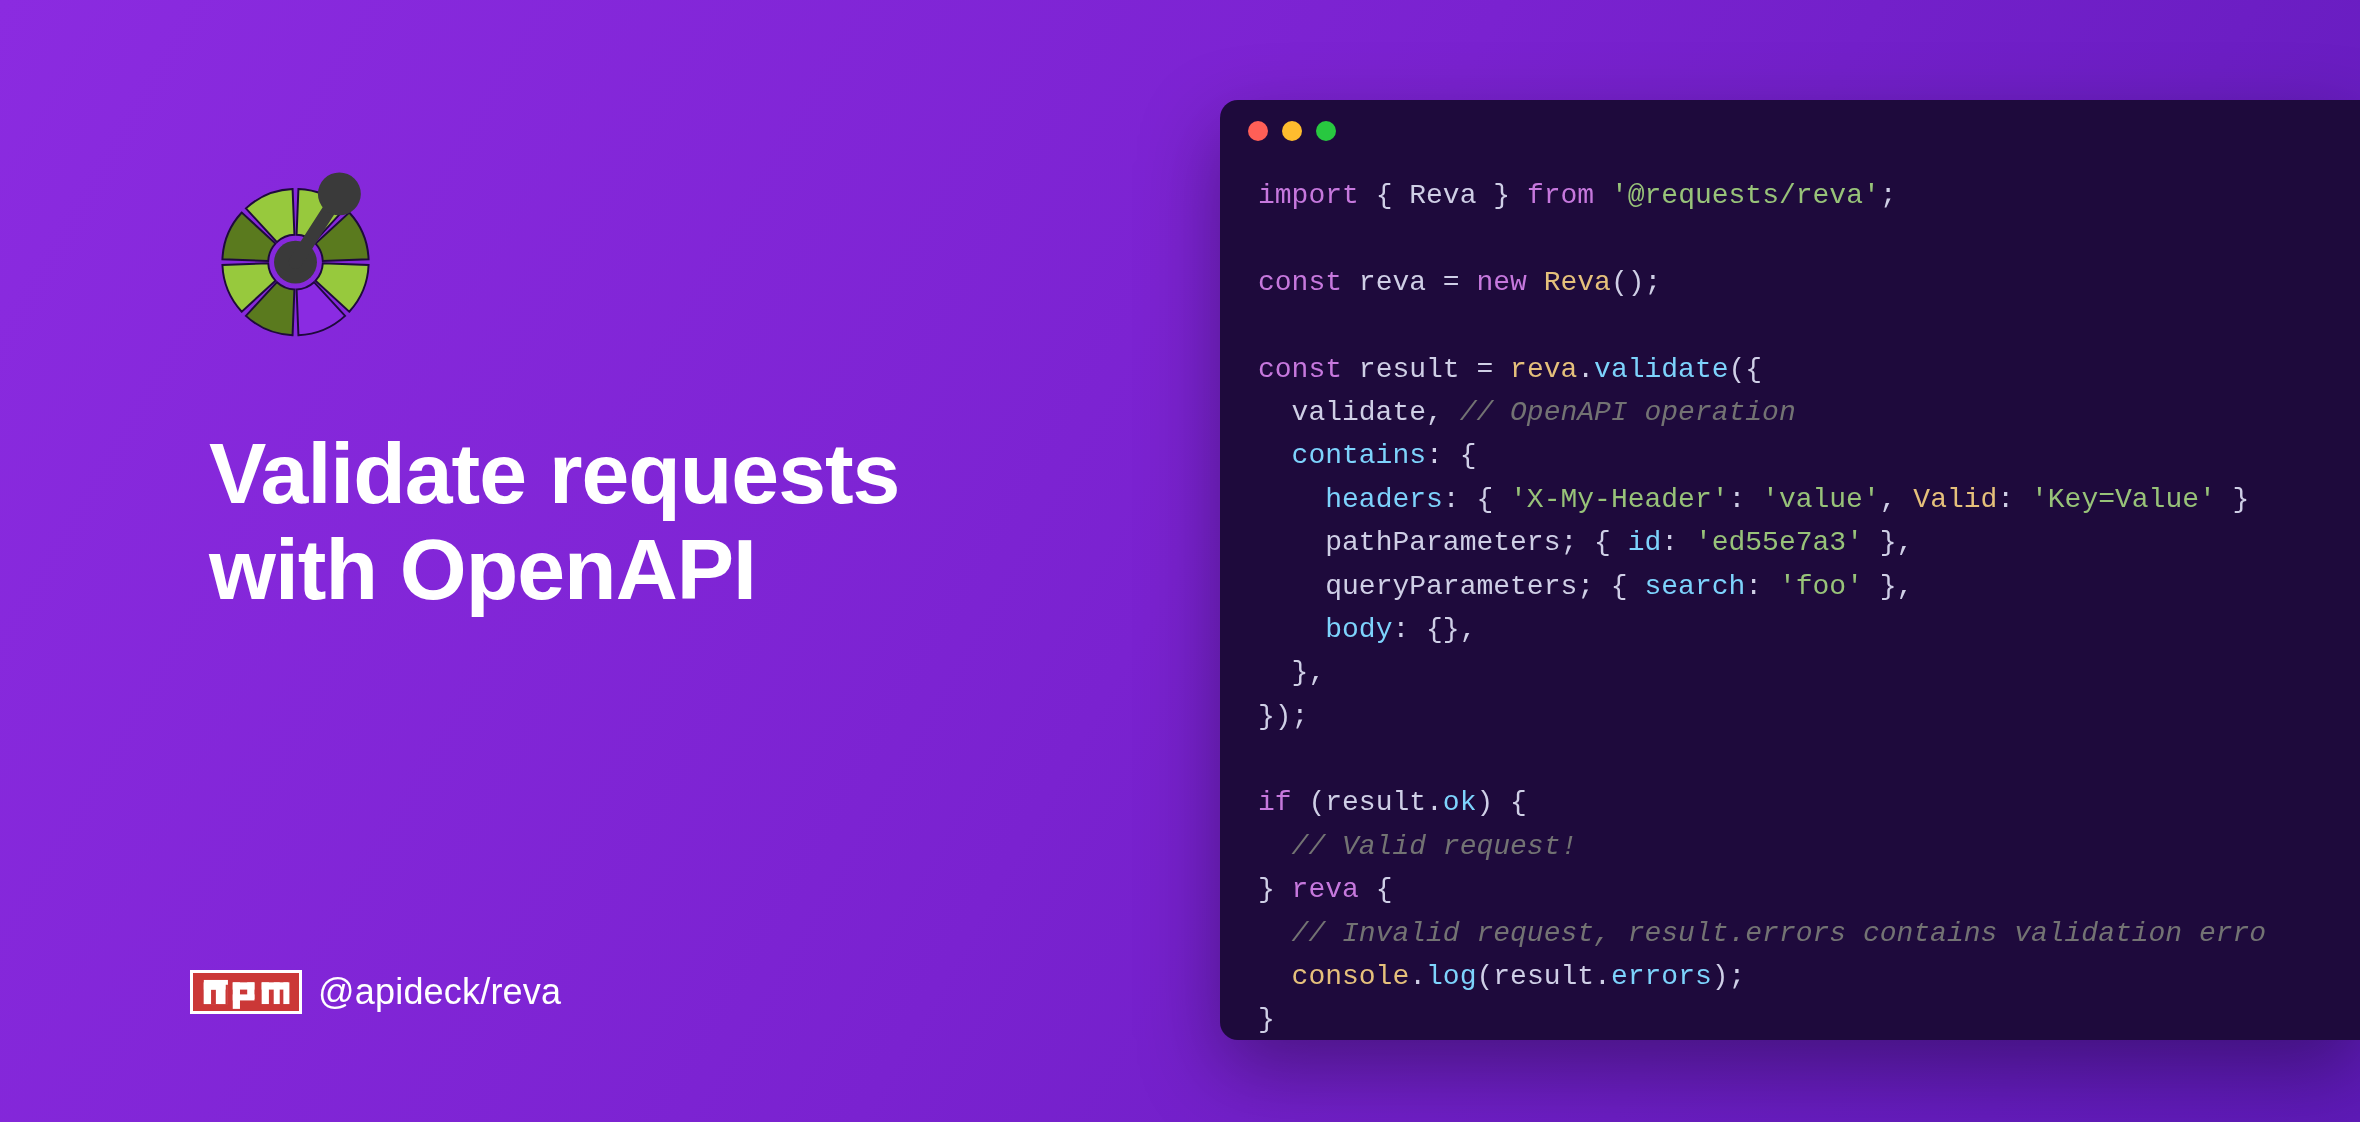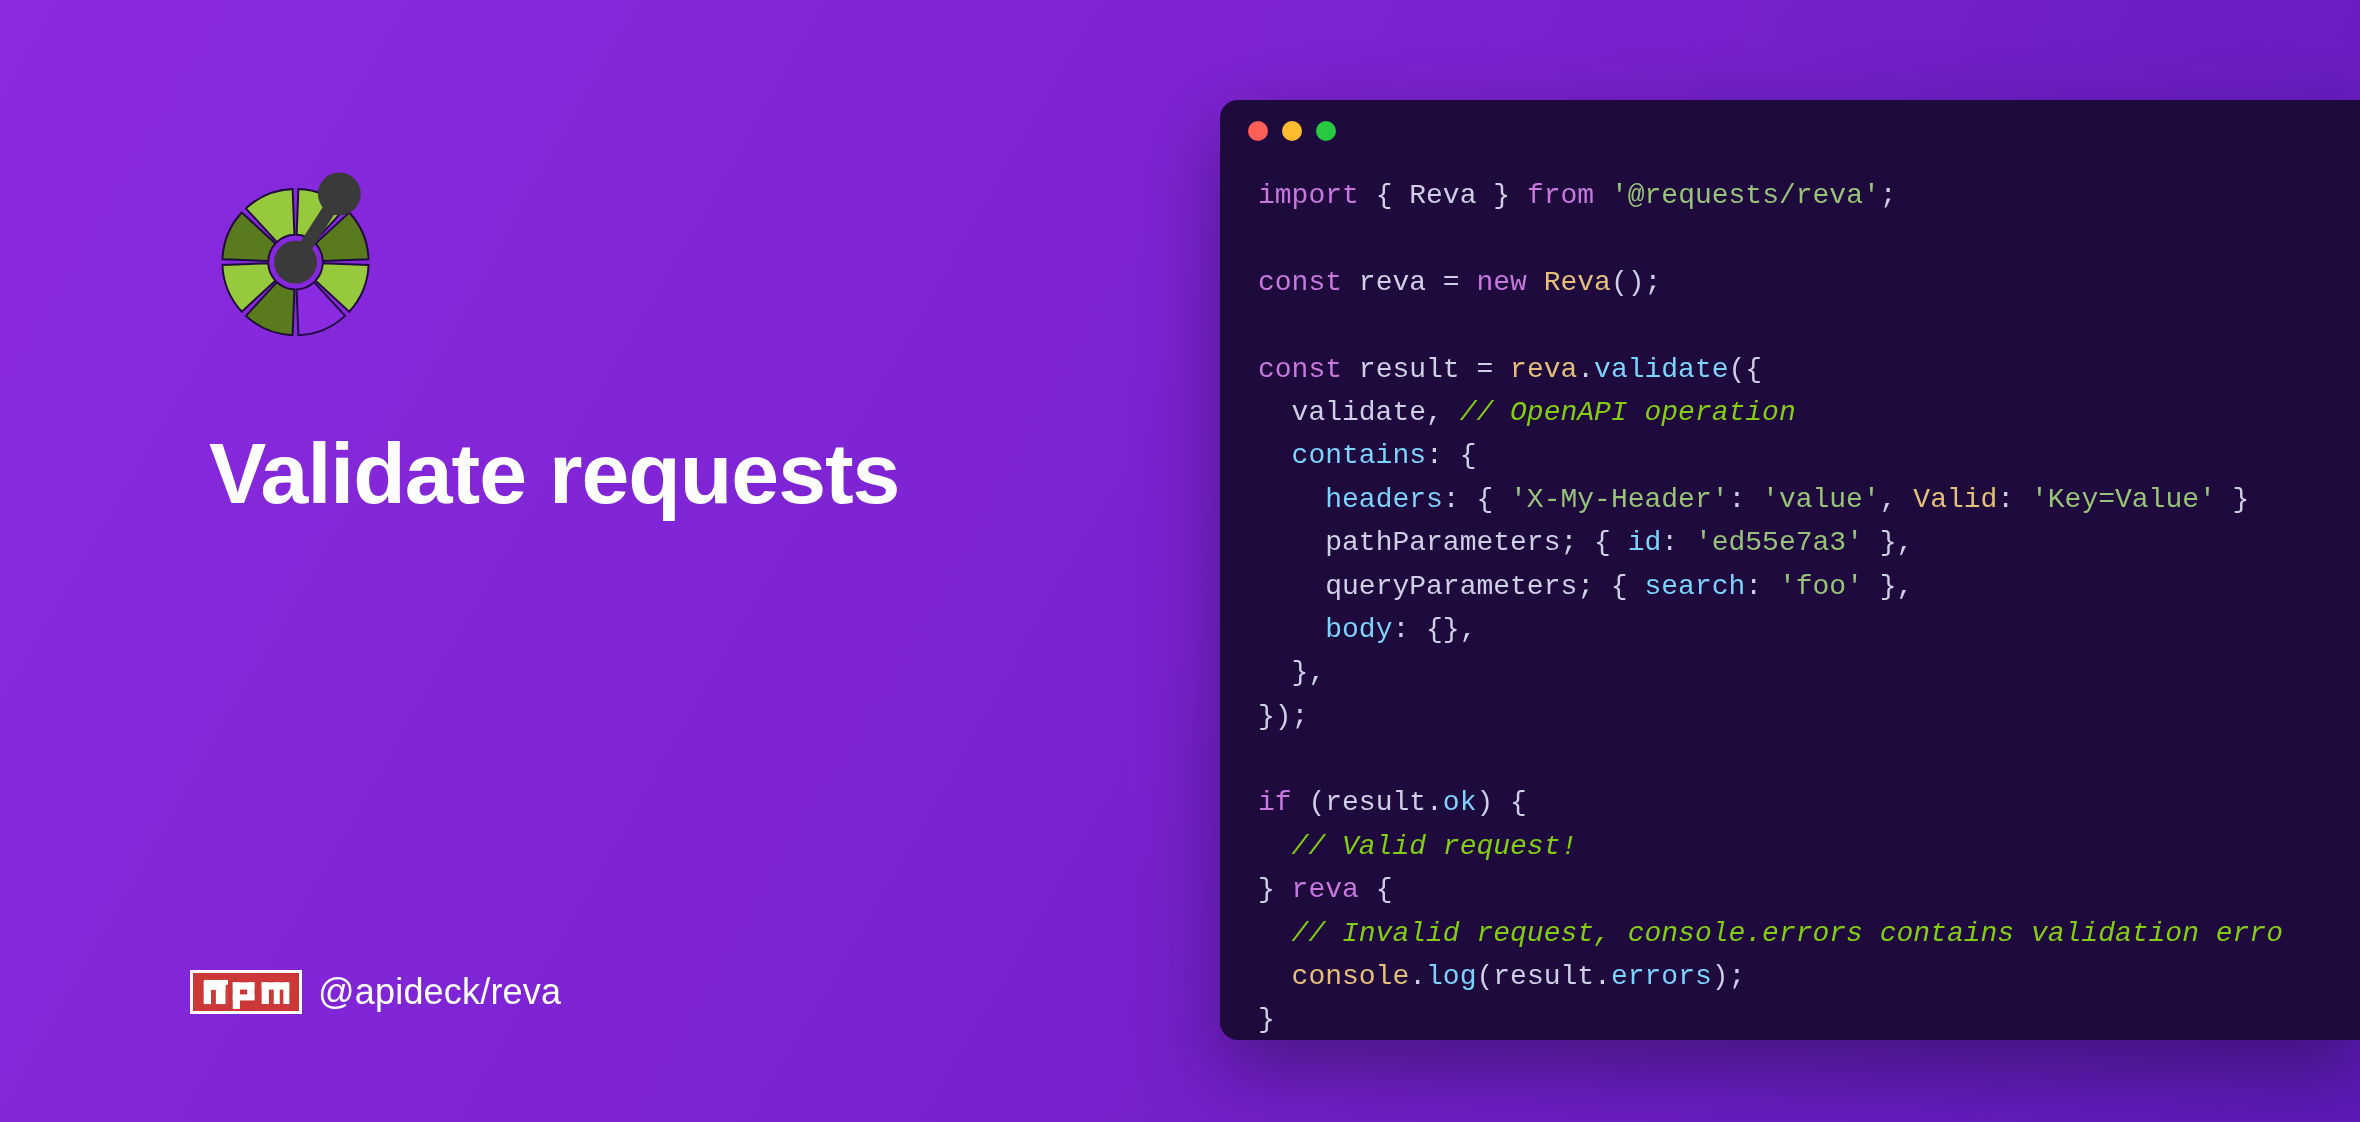--- a/index.html
+++ b/index.html
@@ -101,21 +101,21 @@
     padding: 12px 0 0 38px;
     white-space: pre;
   }
 
   
   .kw   { color: #c678dd; } 
   .ident{ color: #cfcfe6; } 
   .cls  { color: #e5c07b; } 
   .prop { color: #7dd3fc; } 
   .str  { color: #98c379; } 
-  .cmt  { color: #84cc16; font-style: italic; }
+  .cmt  { color: #737373; font-style: italic; }
   .pun  { color: #cfcfe6; }
 
 </style>
 </head>
 <body>
 
 <div class="left">
   <div class="logo">
     <svg viewBox="0 0 200 200" width="195" height="195">
       <g transform="translate(100,115)">
@@ -134,20 +134,21 @@
         <circle r="22" fill="#3a3a3a" id="hub"></circle>
 
         <line x1="0" y1="0" x2="45" y2="-70" stroke="#3a3a3a" stroke-width="14" stroke-linecap="round" id="link"></line>
         <circle cx="45" cy="-70" r="22" fill="#3a3a3a" id="outernode"></circle>
       </g>
     </svg>
   </div>
 
   <h1 class="heading">
     <span>Validate requests</span><br>
+    <span>with OpenAPI</span>
   </h1>
 </div>
 
 <div class="npm-row">
   <div class="npm-badge" aria-label="npm">
     <svg viewBox="0 0 78 28" width="94" height="34">
       <rect x="0" y="0" width="78" height="28" fill="#cb3837"></rect>
       <g fill="#ffffff">
 
         <rect x="4" y="4" width="20" height="20"></rect>
@@ -194,16 +195,16 @@
 <span class="pun">    </span><span class="prop">headers</span><span class="pun">: { </span><span class="str">'X-My-Header'</span><span class="pun">: </span><span class="str">'value'</span><span class="pun">, </span><span class="cls">Valid</span><span class="pun">: </span><span class="str">'Key=Value'</span><span class="pun"> }</span>
 <span class="pun">    </span><span class="ident">pathParameters</span><span class="pun">; { </span><span class="prop">id</span><span class="pun">: </span><span class="str">'ed55e7a3'</span><span class="pun"> },</span>
 <span class="pun">    </span><span class="ident">queryParameters</span><span class="pun">; { </span><span class="prop">search</span><span class="pun">: </span><span class="str">'foo'</span><span class="pun"> },</span>
 <span class="pun">    </span><span class="prop">body</span><span class="pun">: {},</span>
 <span class="pun">  },</span>
 <span class="pun">});</span>
 
 <span class="kw">if</span><span class="pun"> (</span><span class="ident">result</span><span class="pun">.</span><span class="prop">ok</span><span class="pun">) {</span>
 <span class="pun">  </span><span class="cmt">// Valid request!</span>
 <span class="pun">} </span><span class="kw">reva</span><span class="pun"> {</span>
-<span class="pun">  </span><span class="cmt">// Invalid request, console.errors contains validation erro</span>
+<span class="pun">  </span><span class="cmt">// Invalid request, result.errors contains validation erro</span>
 <span class="pun">  </span><span class="cls">console</span><span class="pun">.</span><span class="prop">log</span><span class="pun">(</span><span class="ident">result</span><span class="pun">.</span><span class="prop">errors</span><span class="pun">);</span>
 <span class="pun">}</span></pre>
 </div>
 
 </body></html>

